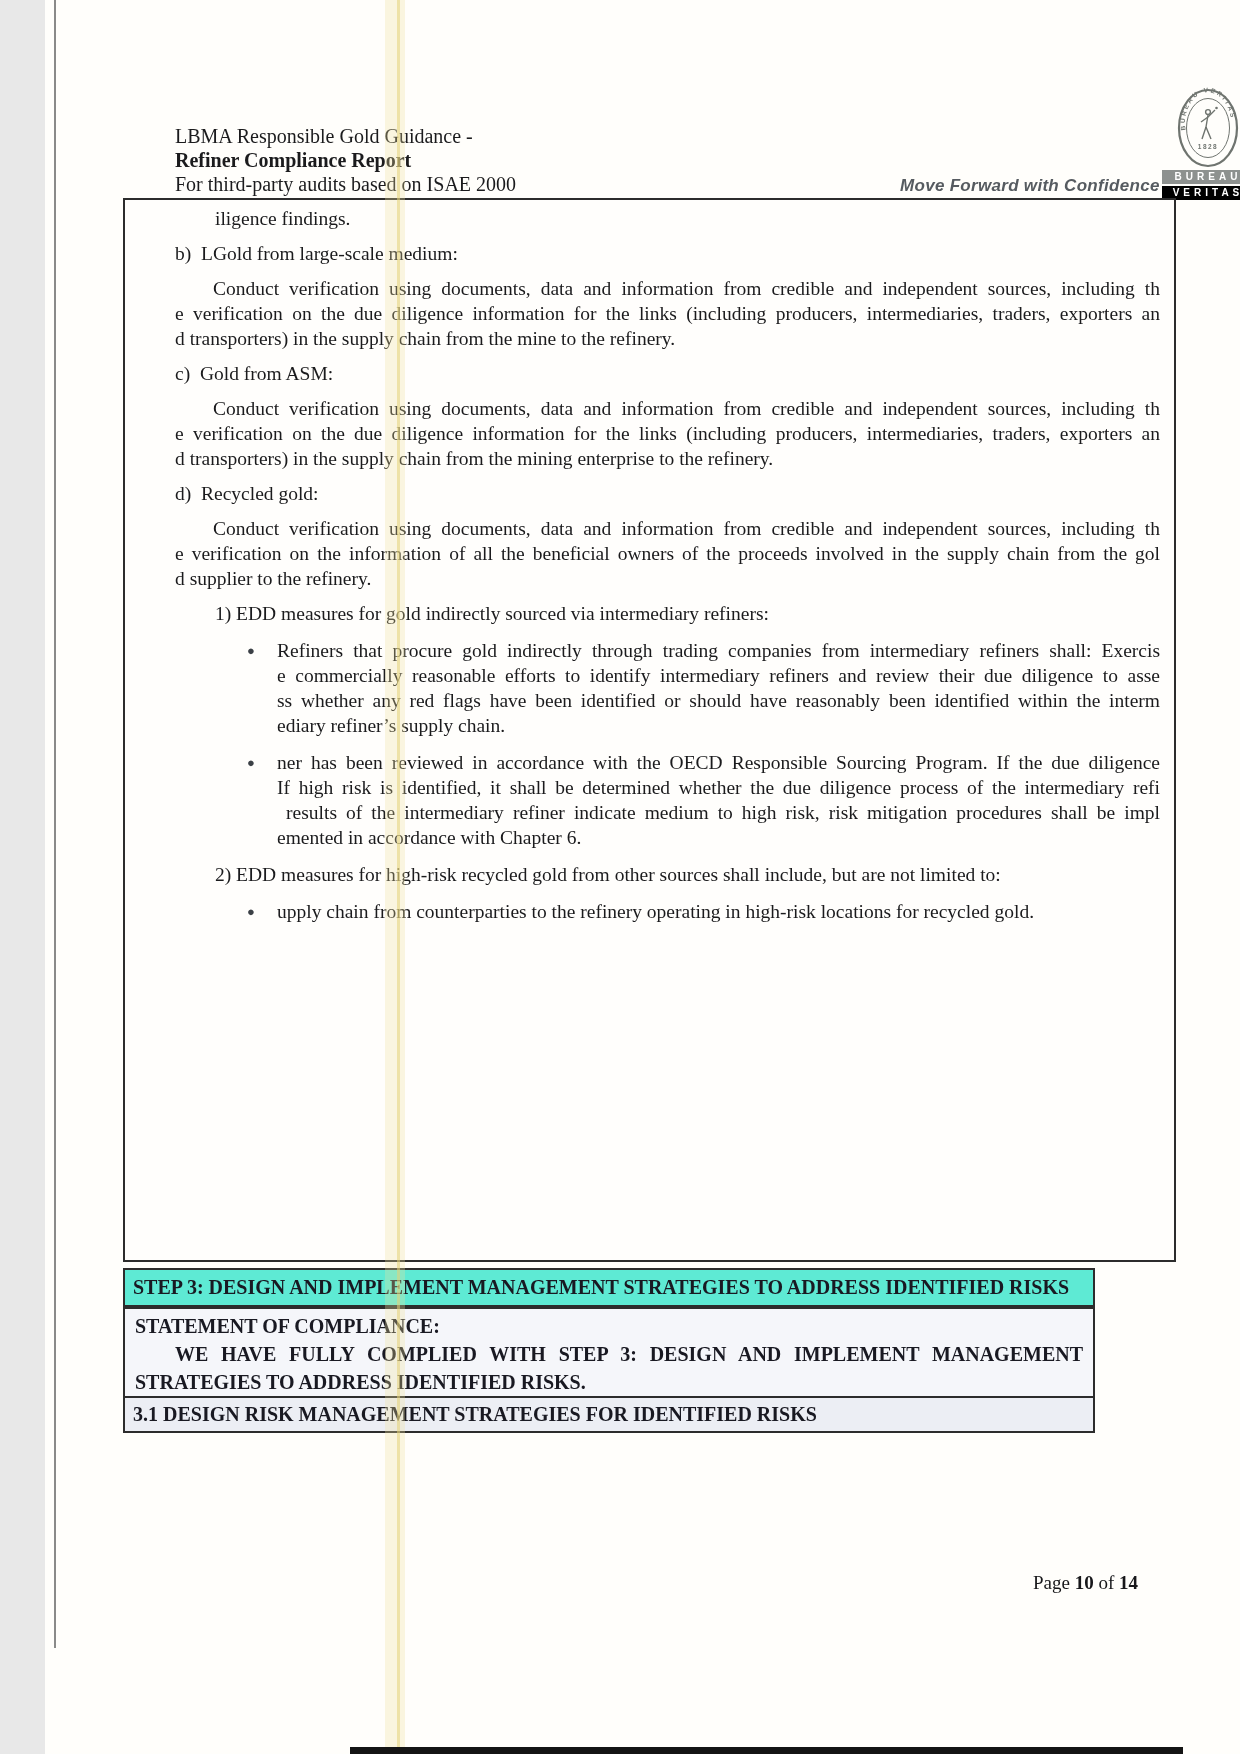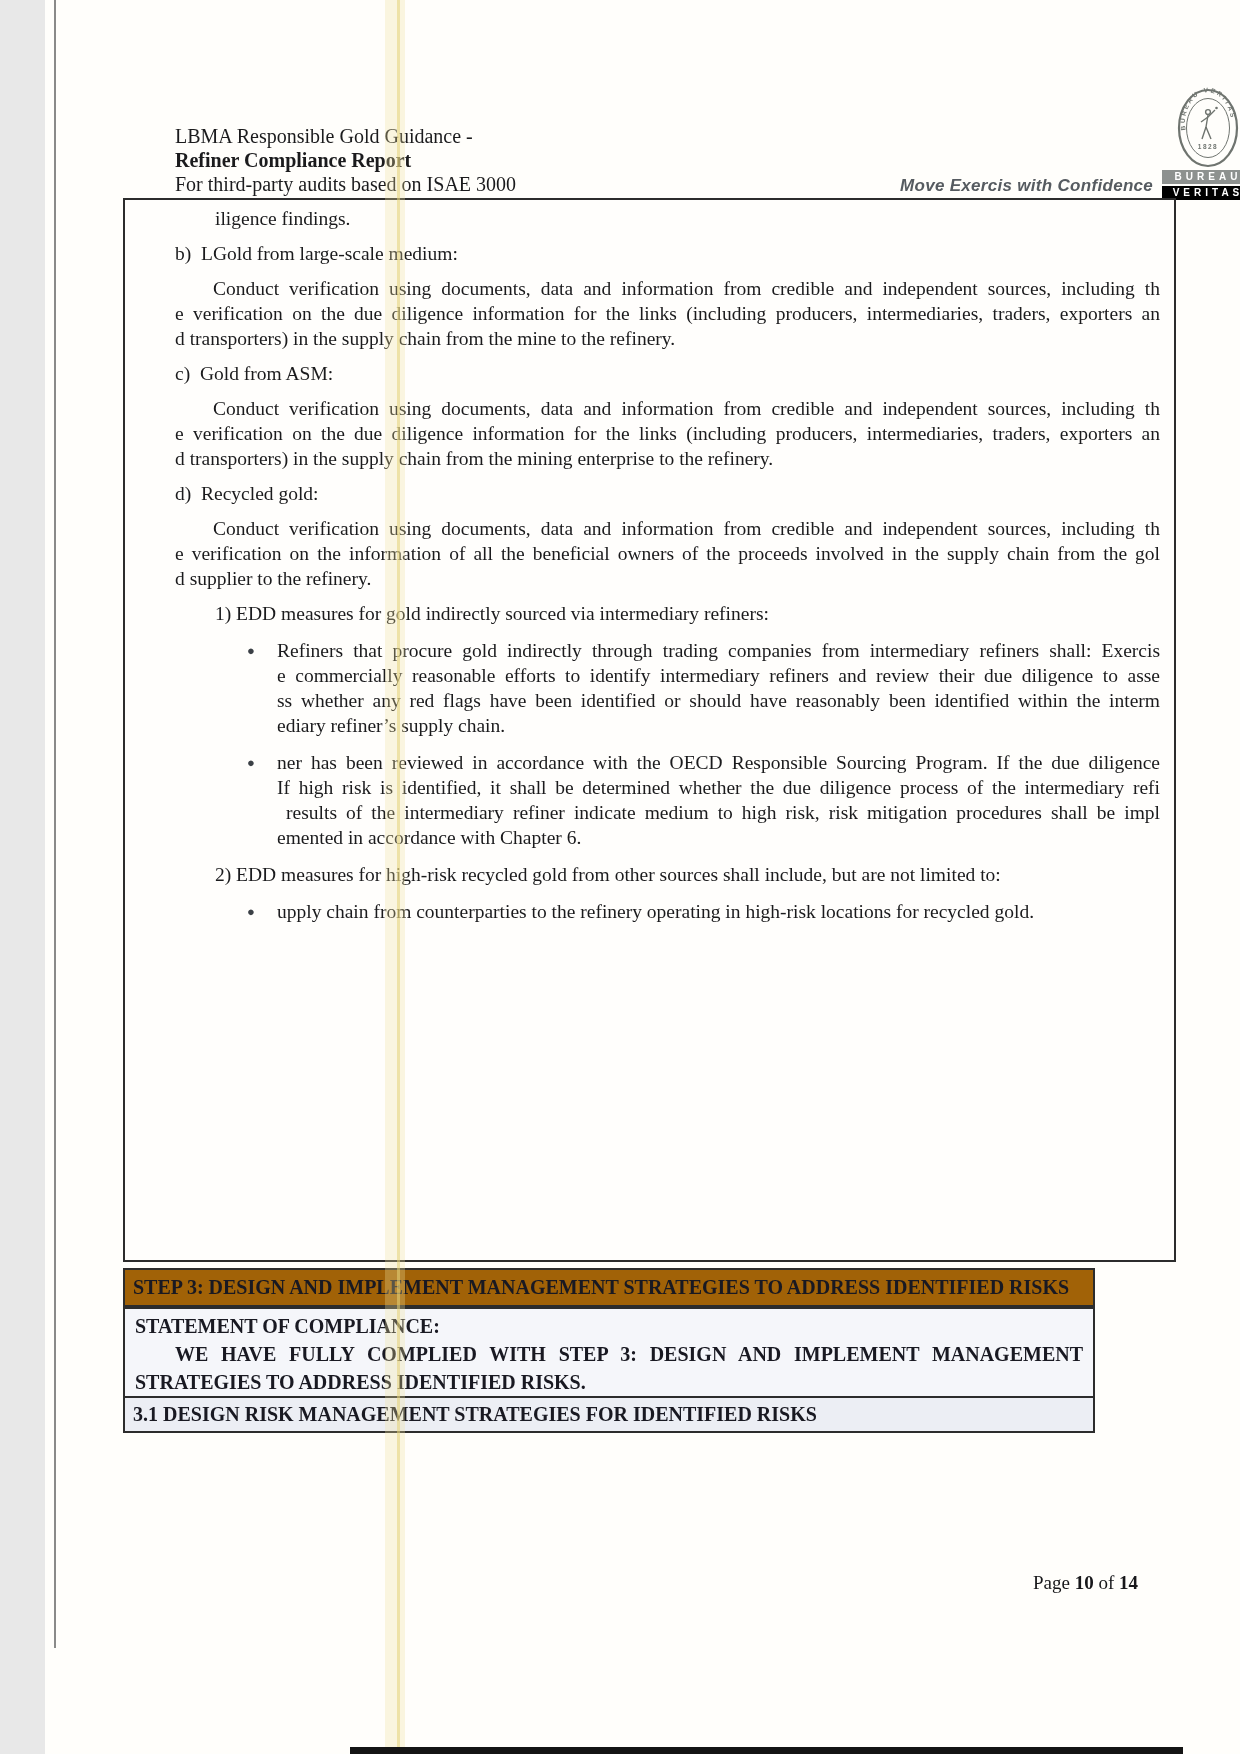--- a/index.html
+++ b/index.html
@@ -30,21 +30,21 @@
   .dline.cont{padding-left:40px;}
   .dline.item{margin:10px 0;}
   .dline.numbered{margin:10px 0;padding-left:40px;}
   .bullet{display:flex;margin:12px 0;}
   .dot{flex:0 0 30px;padding-left:72px;font-size:13px;line-height:25px;color:#3b4046;}
   .btext{flex:1;min-width:0;}
 
   
   .bar{position:absolute;left:78px;width:972px;border:2px solid #2c2c2c;box-sizing:border-box;
        font-weight:bold;color:#191922;}
-  .step3{top:1268px;height:39px;background:#a16207;font-size:20px;line-height:35px;padding:0 8px;}
+  .step3{top:1268px;height:39px;background:#5eead4;font-size:20px;line-height:35px;padding:0 8px;}
   .statement{top:1307px;height:91px;background:#f5f6fa;font-size:20px;padding:3px 10px;}
   .statement .sline{line-height:28px;white-space:pre-wrap;}
   .statement .ind{text-indent:40px;}
   .sec31{top:1396px;height:37px;background:#eceef4;font-size:20px;line-height:33px;padding:0 8px;}
 
   
   .pagefoot{position:absolute;left:988px;top:1572px;font-size:19px;color:#17171a;}
   .pagefoot .b{font-weight:bold;}
 
   
@@ -56,24 +56,24 @@
   .scan-bottom-bar{position:absolute;left:305px;top:1747px;width:833px;height:7px;background:#141414;}
 </style>
 </head>
 <body>
 
 <div id="page">
 
   <div class="hdr-title">
     <div class="t1">LBMA Responsible Gold Guidance -</div>
     <div class="t2">Refiner Compliance Report</div>
-    <div class="t3">For third-party audits based on ISAE 3000</div>
+    <div class="t3">For third-party audits based on ISAE 2000</div>
   </div>
 
-  <div class="tagline">Move Exercis with Confidence</div>
+  <div class="tagline">Move Forward with Confidence</div>
 
   <div class="bv-logo">
     <svg width="100" height="84" viewBox="0 0 100 84">
       <ellipse cx="50" cy="42" rx="29" ry="38" fill="none" stroke="#6f746f" stroke-width="2.2"></ellipse>
       <ellipse cx="50" cy="42" rx="21.5" ry="29.5" fill="none" stroke="#6f746f" stroke-width="1"></ellipse>
       <path id="bvarc" d="M 29,50 A 23 31 0 1 1 71,50" fill="none" stroke="none"></path>
       <text font-family="Liberation Sans,sans-serif" font-size="6.5" letter-spacing="2.2" fill="#6f746f" font-weight="bold">
         <textPath href="#bvarc" startOffset="6">BUREAU VERITAS</textPath>
       </text>
       <g stroke="#6f746f" stroke-width="1.4" fill="none">

